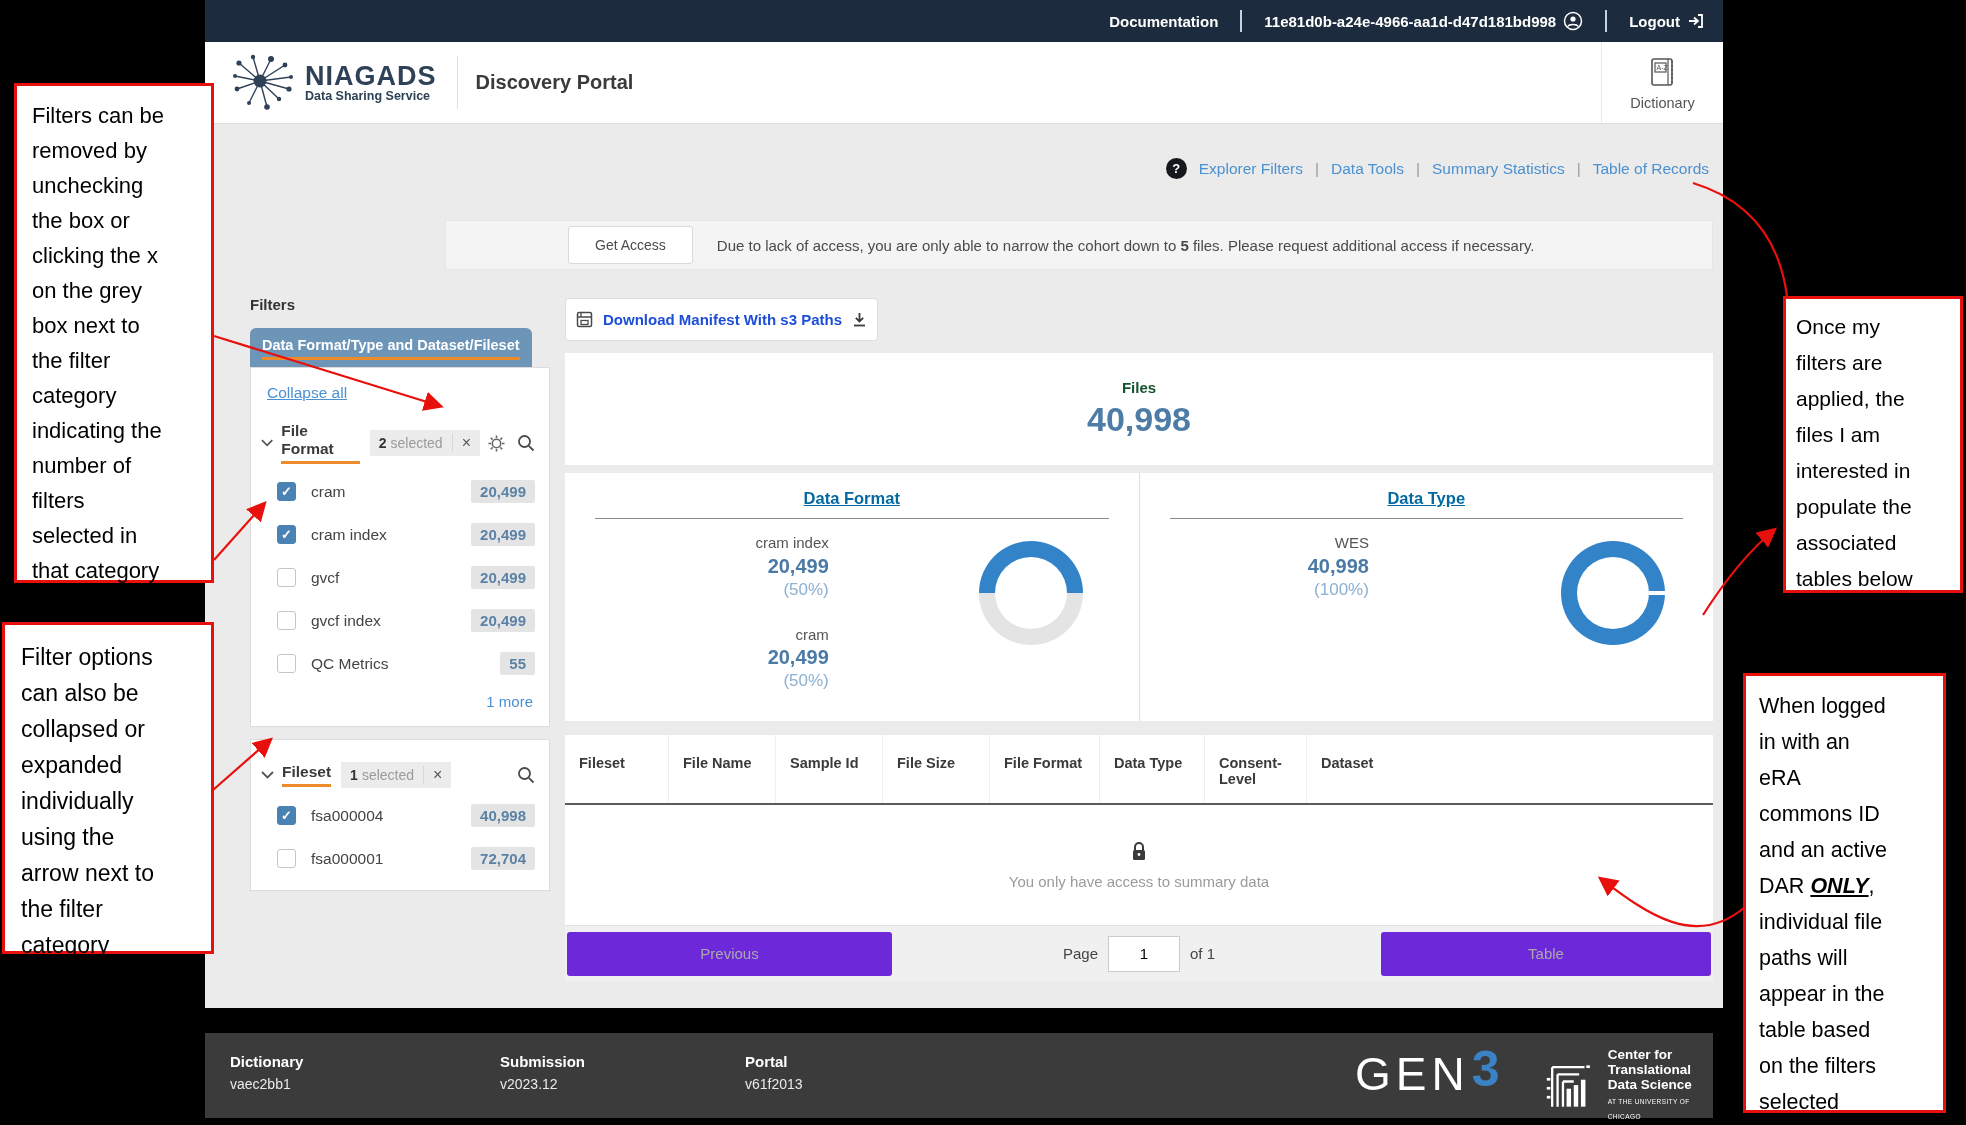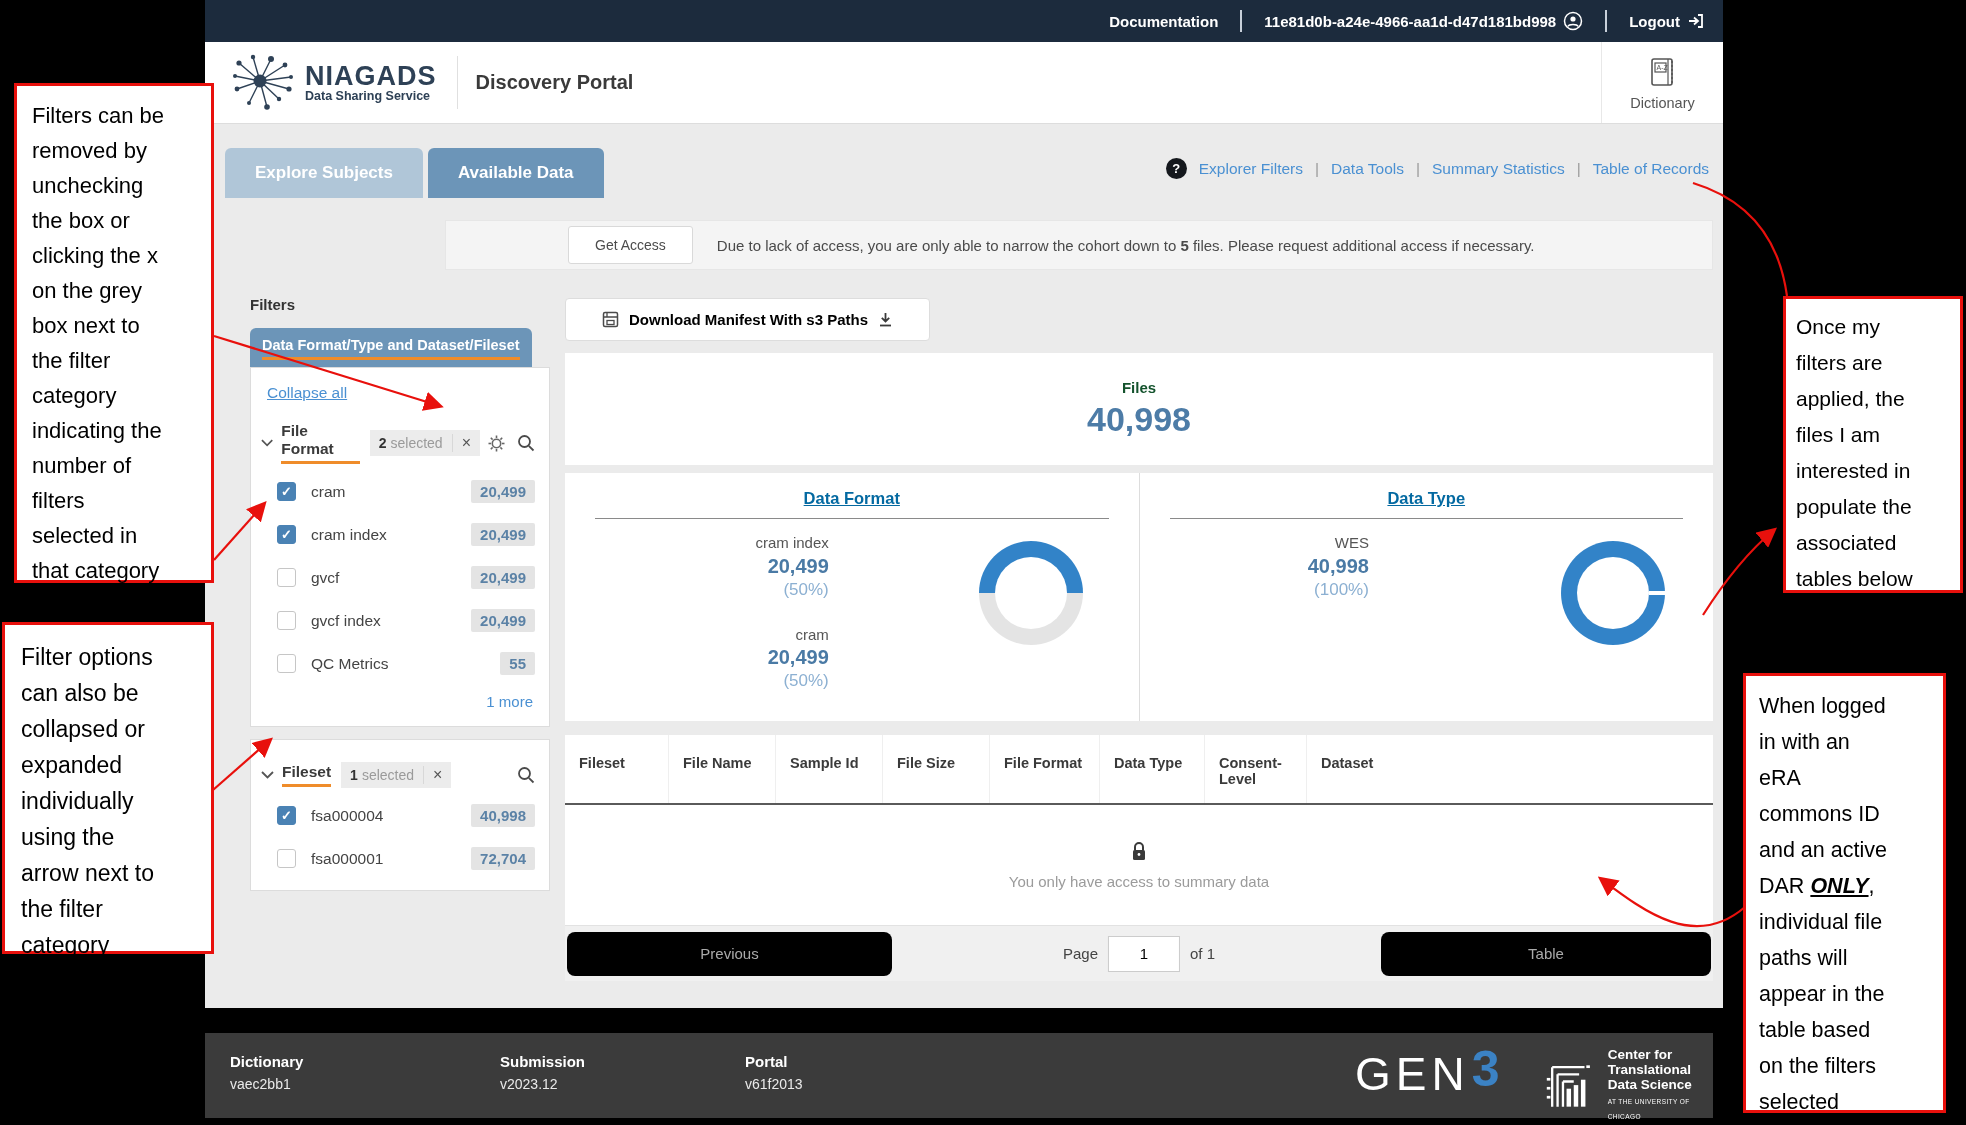--- a/index.html
+++ b/index.html
@@ -61,21 +61,21 @@
   .opt { display:flex; align-items:center; padding:10px 14px 10px 26px; }
   .cb { width:19px; height:19px; border:1px solid #c6c6c6; border-radius:3px; background:#fff; flex:0 0 auto; cursor:pointer; position:relative; }
   .cb.checked { background:#4a82b4; border-color:#4a82b4; }
   .cb.checked::after { content:"✓"; color:#fff; font-size:13px; font-weight:bold; position:absolute; left:3px; top:1px; }
   .opt-label { margin-left:15px; font-size:15.5px; color:#444; }
   .count-chip { margin-left:auto; background:#e4e4e4; color:#5b82a6; font-weight:bold; font-size:15px; padding:3px 9px; border-radius:2px; }
   .more-link { text-align:right; padding:8px 16px 6px; color:#4a90d2; font-size:15px; cursor:pointer; }
 
   
   .main-col { position:absolute; left:360px; right:10px; top:174px; }
-  .dl-btn { display:inline-flex; align-items:center; gap:10px; background:#fff; border:1px solid #ddd; border-radius:4px; padding:12px 36px; font-size:15px; font-weight:bold; color:#000000; cursor:pointer; }
+  .dl-btn { display:inline-flex; align-items:center; gap:10px; background:#fff; border:1px solid #ddd; border-radius:4px; padding:12px 10px; font-size:15px; font-weight:bold; color:#1d4ed8; cursor:pointer; }
   .files-card { margin-top:12px; background:#fff; height:112px; display:flex; flex-direction:column; align-items:center; justify-content:center; }
   .files-label { font-size:15px; font-weight:bold; color:#14532d; margin-bottom:4px; }
   .files-value { font-size:34px; font-weight:bold; color:#4d7ca7; }
   .charts-card { margin-top:8px; background:#fff; height:248px; display:flex; }
   .chart-half { flex:1; padding-top:16px; }
   .chart-half + .chart-half { border-left:1px solid #ddd; }
   .chart-title { text-align:center; font-size:16.5px; font-weight:bold; color:#0369a1;text-decoration:underline; }
   .chart-rule { border:none; border-top:1px solid #8a8a8a; margin:10px 30px 14px; }
   .chart-body { display:flex; align-items:flex-start; }
   .dlabels { width:46%; text-align:right; }
@@ -88,21 +88,21 @@
   .donut .notch { position:absolute; right:-1px; top:50%; margin-top:-2px; width:17px; height:4px; background:#fff; }
 
   
   .table-card { margin-top:14px; background:#fff; }
   .thead { display:grid; grid-template-columns:103px 107px 107px 107px 110px 105px 102px 1fr; border-bottom:2px solid #5a5a5a; }
   .th { padding:20px 6px 16px 14px; font-size:14.5px; font-weight:bold; color:#3a3a3a; border-left:1px solid #efefef; cursor:pointer; }
   .th:first-child { border-left:none; }
   .tbody-empty { height:120px; display:flex; flex-direction:column; align-items:center; justify-content:center; gap:10px; }
   .empty-msg { color:#9b9b9b; font-size:15px; }
   .pag-row { background:#f0f0f0; border-top:1px solid #e2e2e2; height:56px; display:flex; align-items:center; padding:0 2px; position:relative; }
-  .pag-btn { height:44px; background:#000000; border:none; border-radius:8px; color:#aaa; font-size:15px; font-family:inherit; cursor:pointer; }
+  .pag-btn { height:44px; background:#6d28d9; border:none; border-radius:3px; color:#aaa; font-size:15px; font-family:inherit; cursor:pointer; }
   .pag-prev { width:325px; }
   .pag-next { width:330px; margin-left:auto; }
   .pag-center { position:absolute; left:50%; transform:translateX(-50%); display:flex; align-items:center; gap:10px; font-size:15px; color:#444; }
   .page-input { width:72px; height:36px; border:1px solid #ccc; background:#fff; text-align:center; font-size:15px; font-family:inherit; }
 
   
   .footer { position:absolute; left:205px; top:1033px; width:1508px; height:85px; background:#3b3b3b; z-index:1; }
   .ft-item { position:absolute; top:20px; color:#fff; }
   .ft-label { font-size:15px; font-weight:bold; }
   .ft-value { font-size:14px; color:#eaeaea; margin-top:6px; }
@@ -206,24 +206,20 @@
           <rect x="9" y="8" width="11" height="9" fill="none" stroke="#555" stroke-width="1.2"></rect>
           <text x="10.5" y="15" font-size="7" fill="#555" font-family="Liberation Sans, sans-serif">A-Z</text>
         </svg>
         <span>Dictionary</span>
       </div>
     </div>
   </div>
 
   <div class="page">
 
-    <div class="tabs">
-      <div class="tab inactive">Explore Subjects</div>
-      <div class="tab active">Available Data</div>
-    </div>
 
     <div class="toolbar-links">
       <span class="help-dot">?</span>
       <span class="tlink">Explorer Filters</span>
       <span class="tsep">|</span>
       <span class="tlink">Data Tools</span>
       <span class="tsep">|</span>
       <span class="tlink">Summary Statistics</span>
       <span class="tsep">|</span>
       <span class="tlink">Table of Records</span>

